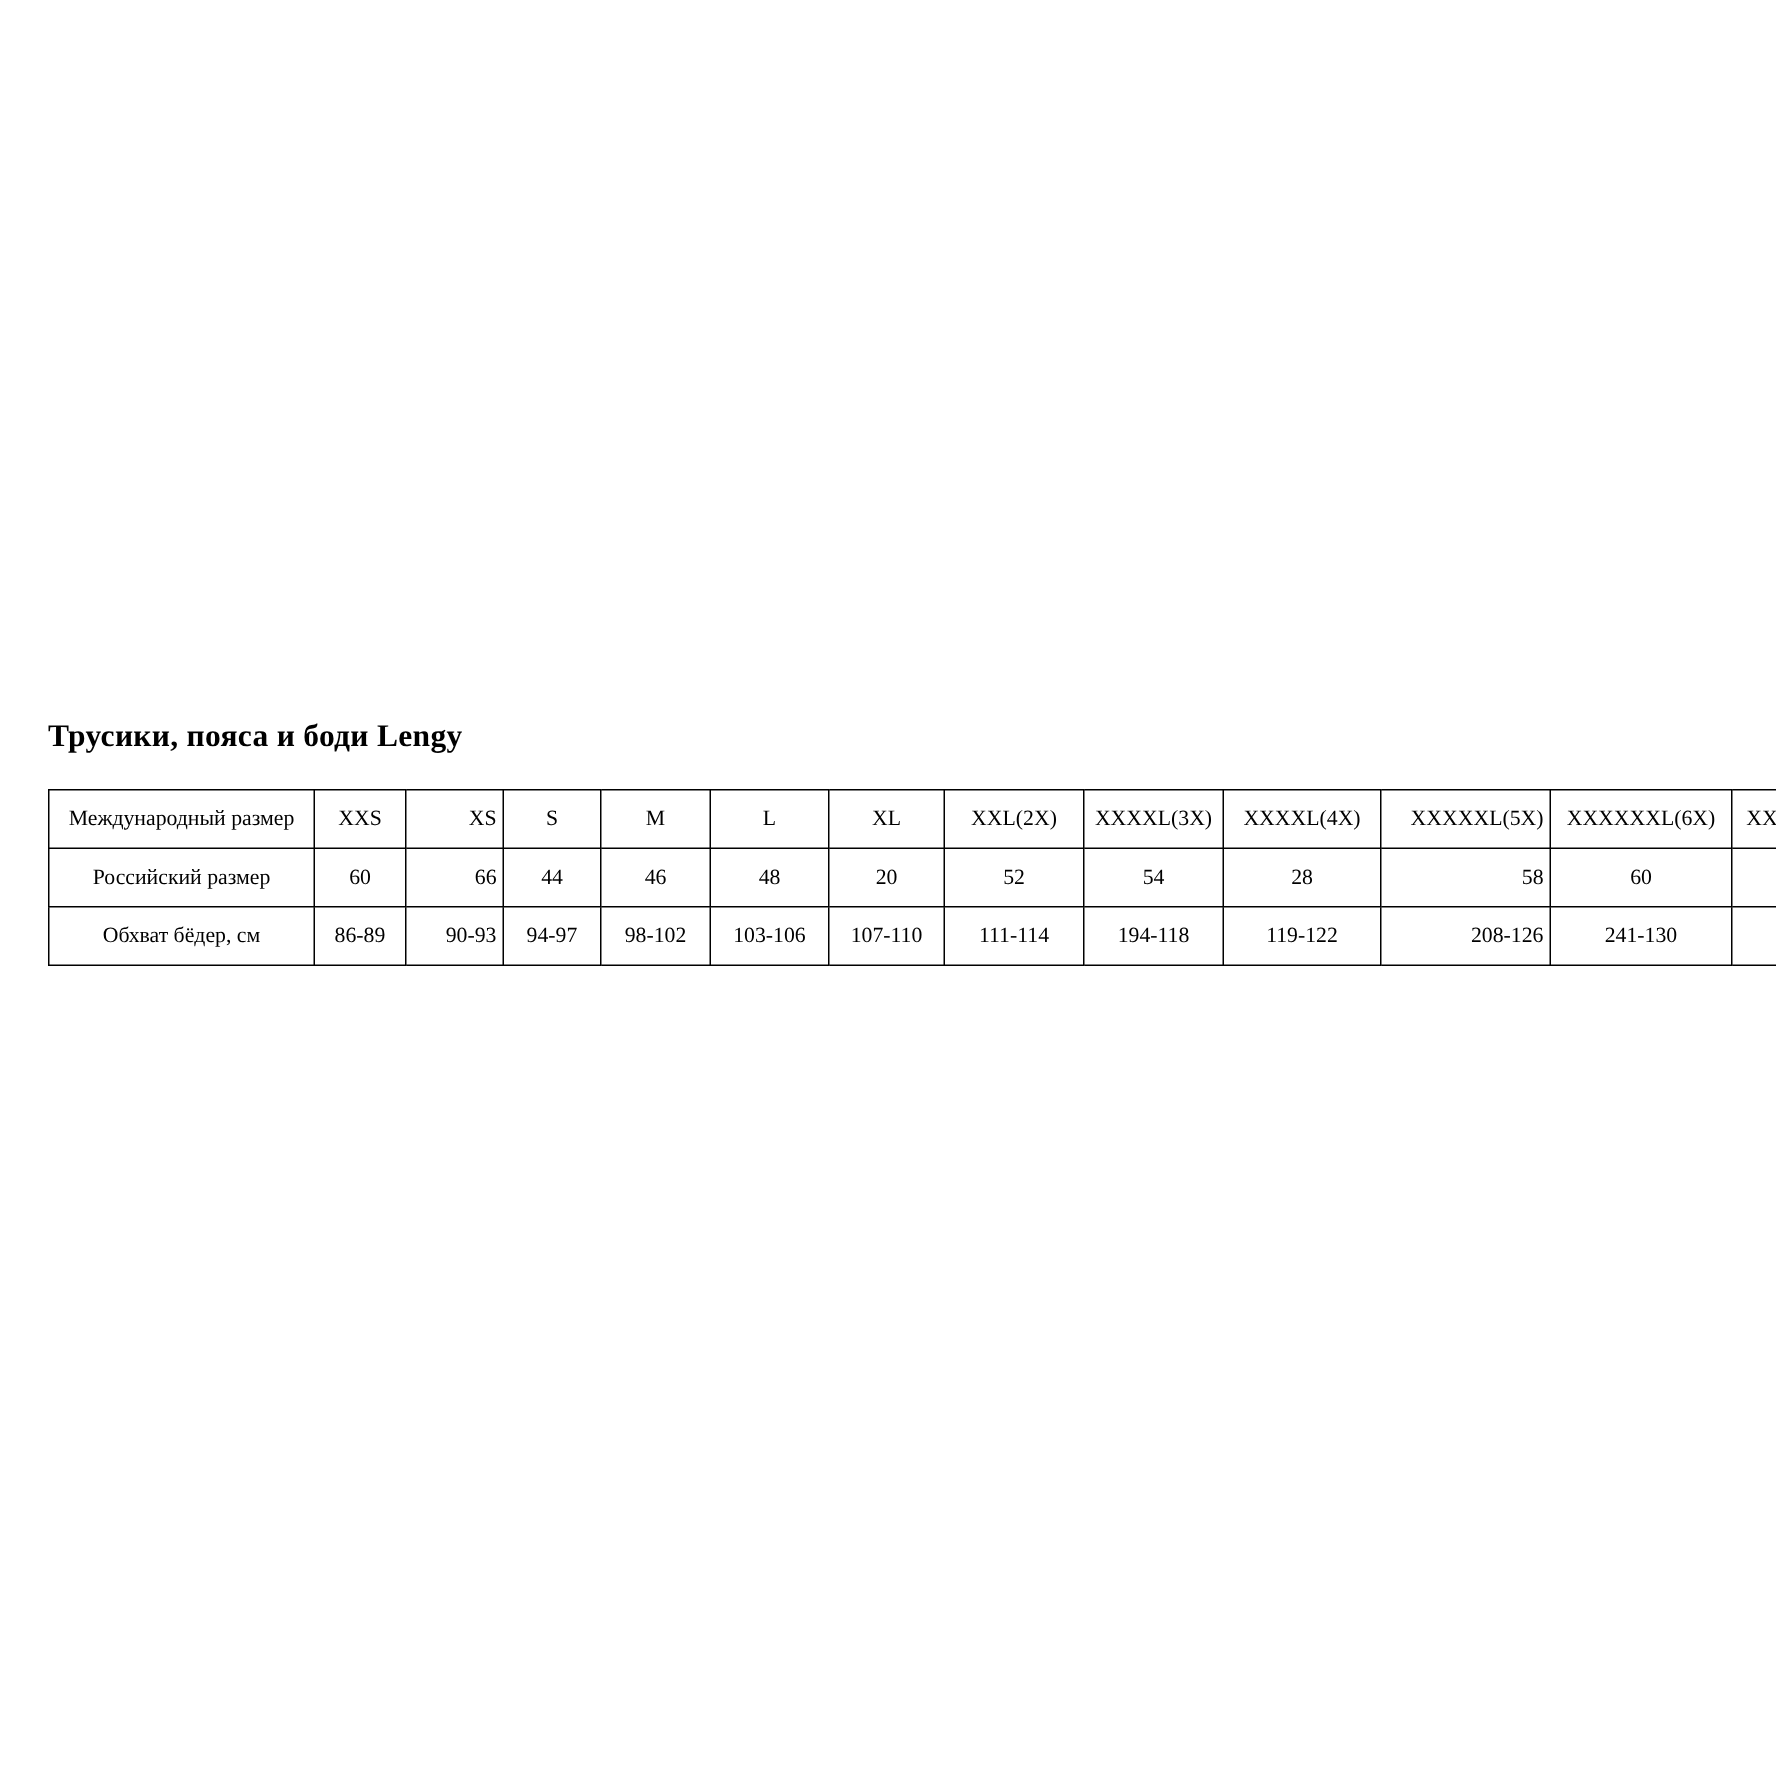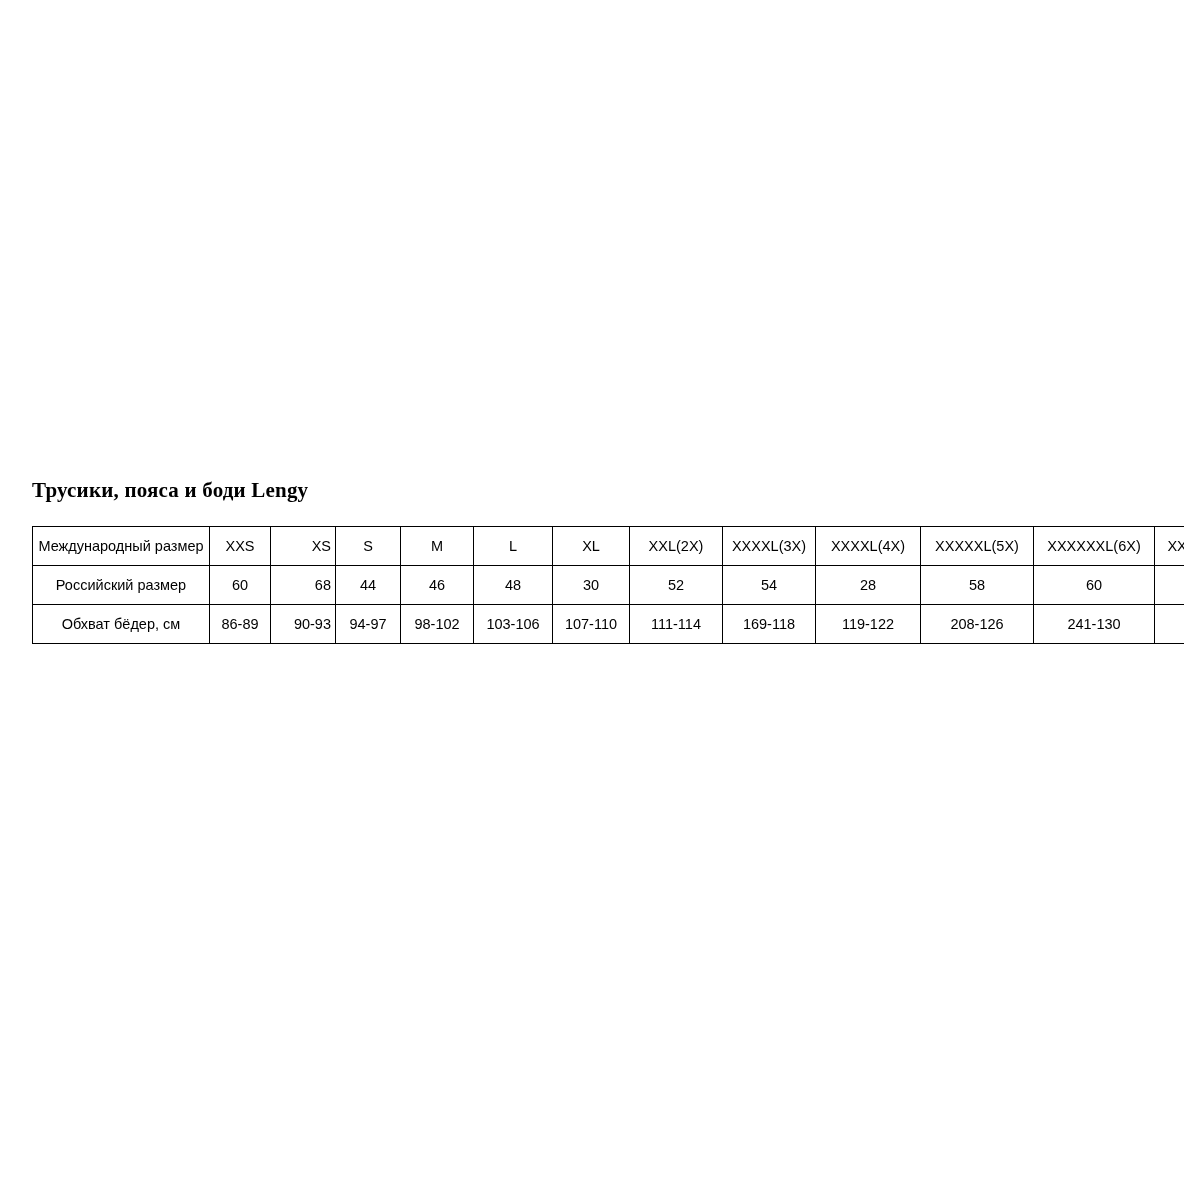--- a/index.html
+++ b/index.html
@@ -36,42 +36,42 @@
   .size-table {
     position: absolute;
     left: 16px;
     top: 526px;
     border-collapse: collapse;
     table-layout: fixed;
     width: 1152px;
   }
   .size-table td {
     border: 1px solid #000000;
-    font-family: Liberation Sans, sans-serif;
+    font-family: Liberation Serif, serif;
     font-size: 14.5px;
     text-align: center;
     vertical-align: middle;
     height: 38px;
     padding: 0 4px;
     white-space: nowrap;
   }
   .size-table td.rowhead {
     text-align: center;
     width: 168px;
   }
   .size-table td.c0 { width: 52px; }
   .size-table td.c1 { width: 56px; text-align: right; }
   .size-table td.c2 { width: 56px; }
   .size-table td.c3 { width: 64px; }
   .size-table td.c4 { width: 70px; }
   .size-table td.c5 { width: 68px; }
   .size-table td.c6 { width: 84px; }
   .size-table td.c7 { width: 84px; }
   .size-table td.c8 { width: 96px; }
-  .size-table td.c9 { width: 104px; }
+  .size-table td.c9 { width: 104px; text-align: right; }
   .size-table td.c10 { width: 112px; }
   .size-table td.c11 { width: 120px; }
 </style>
 </head>
 <body>
 
 <div class="page">
 
   <div class="title">Трусики, пояса и боди Lengy</div>
 
@@ -88,42 +88,42 @@
         <td class="c6">XXL(2X)</td>
         <td class="c7">XXXXL(3X)</td>
         <td class="c8">XXXXL(4X)</td>
         <td class="c9">XXXXXL(5X)</td>
         <td class="c10">XXXXXXL(6X)</td>
         <td class="c11">XXXXXXXL(7X)</td>
       </tr>
       <tr>
         <td class="rowhead">Российский размер</td>
         <td class="c0">60</td>
-        <td class="c1">68</td>
+        <td class="c1">66</td>
         <td class="c2">44</td>
         <td class="c3">46</td>
         <td class="c4">48</td>
-        <td class="c5">30</td>
+        <td class="c5">20</td>
         <td class="c6">52</td>
         <td class="c7">54</td>
         <td class="c8">28</td>
         <td class="c9">58</td>
         <td class="c10">60</td>
         <td class="c11">62</td>
       </tr>
       <tr>
         <td class="rowhead">Обхват бёдер, см</td>
         <td class="c0">86-89</td>
         <td class="c1">90-93</td>
         <td class="c2">94-97</td>
         <td class="c3">98-102</td>
         <td class="c4">103-106</td>
         <td class="c5">107-110</td>
         <td class="c6">111-114</td>
-        <td class="c7">169-118</td>
+        <td class="c7">194-118</td>
         <td class="c8">119-122</td>
         <td class="c9">208-126</td>
         <td class="c10">241-130</td>
         <td class="c11">131-134</td>
       </tr>
     </tbody>
   </table>
 
 </div>
 

